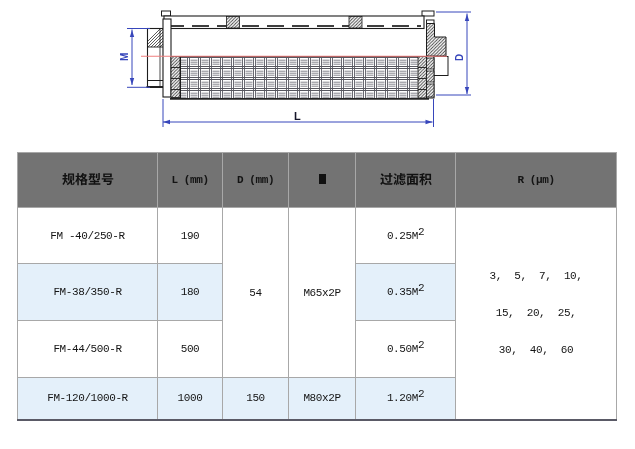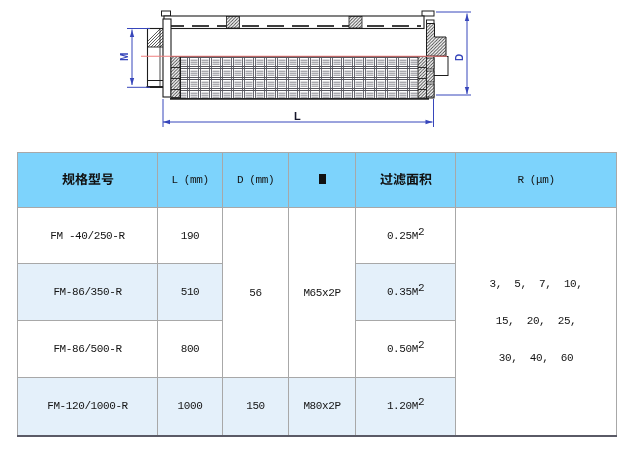--- a/index.html
+++ b/index.html
@@ -1,19 +1,19 @@
 <!DOCTYPE html>
 <html><head><meta charset="utf-8"><style>
 html,body{margin:0;padding:0;width:635px;height:449px;background:#fff;overflow:hidden}
 body{position:relative;font-family:"Liberation Sans",sans-serif}
 #draw{position:absolute;left:0;top:0}
 table{position:absolute;left:17px;top:152px;width:600px;border-collapse:collapse;table-layout:fixed}
 td{border:1px solid #a8a8a8;text-align:center;vertical-align:middle;padding:0;
    font-family:"Liberation Mono",monospace;font-size:11px;letter-spacing:-0.4px;color:#141414}
-tr.h td{background:#7dd3fc;font-weight:normal;font-size:11px}
+tr.h td{background:#737373;font-weight:bold;font-size:11px}
 td.b{background:#e4f0fa}
 table{border:1px solid #8f8f8f;border-bottom:2px solid #5a5a66}
 sup{font-size:11px;letter-spacing:-0.4px;vertical-align:4px;line-height:0}
 .mblk{display:inline-block;width:7px;height:10px;background:#111;vertical-align:-1px}
 </style></head>
 <body>
 <svg id="draw" width="635" height="150" viewBox="0 0 635 150">
 <defs>
 <pattern id="mesh" width="11" height="11" patternUnits="userSpaceOnUse">
  <rect width="11" height="11" fill="#fff"></rect>
@@ -133,35 +133,35 @@
               <path transform="translate(1000,0)" d="M534 206V37C534 -45 556 -69 649 -69C667 -69 744 -69 762 -69C835 -69 859 -39 868 77C843 83 806 97 788 110C784 22 779 9 752 9C735 9 675 9 662 9C633 9 628 12 628 37V206ZM444 207C432 139 408 51 379 -4L457 -34C486 21 506 112 519 182ZM627 238C664 188 708 120 726 77L798 121C778 164 734 229 695 276ZM797 210C844 138 890 40 904 -22L981 14C964 76 915 170 867 241ZM73 747C126 710 194 655 225 619L300 698C266 734 197 785 143 818ZM27 492C81 457 151 406 183 371L255 453C220 487 148 534 94 566ZM48 7 150 -56C194 40 241 154 278 258L188 322C145 208 88 83 48 7ZM308 666V453C308 314 301 116 218 -23C239 -35 285 -77 302 -99C398 55 415 298 415 452V577H518V504L442 498L448 414L518 420V409C518 318 546 292 658 292C681 292 782 292 806 292C888 292 917 316 928 410C900 416 858 430 837 444C833 388 827 379 795 379C772 379 689 379 670 379C629 379 622 383 622 411V429L804 444L798 526L622 512V577H852C843 547 834 519 825 498L911 478C932 521 956 592 973 653L902 669L886 666H661V708H919V795H661V850H548V666Z"></path>
               <path transform="translate(2000,0)" d="M416 315H570V240H416ZM416 409V479H570V409ZM416 146H570V72H416ZM50 792V679H416C412 649 406 618 401 589H91V-90H207V-39H786V-90H908V589H526L554 679H954V792ZM207 72V479H309V72ZM786 72H678V479H786Z"></path>
               <path transform="translate(3000,0)" d="M739 194C790 105 842 -11 860 -84L974 -38C954 36 897 148 845 233ZM542 228C516 134 468 39 407 -19C436 -35 486 -69 508 -89C571 -20 628 90 661 201ZM593 672H807V423H593ZM479 786V309H928V786ZM389 844C296 809 154 778 27 761C39 734 55 694 59 667C105 672 154 678 203 686V567H38V455H182C142 357 82 250 21 185C39 154 68 103 79 68C124 121 166 198 203 281V-90H317V322C348 277 380 225 397 193L463 291C443 315 348 412 317 439V455H455V567H317V708C366 719 412 731 453 746Z"></path>
             </g>
           </svg></td>
         <td>R (μm)</td>
       </tr>
 <tr style="height:56px">
         <td>FM -40/250-R</td>
         <td>190</td>
-        <td rowspan="3">56</td>
+        <td rowspan="3">54</td>
         <td rowspan="3">M65x2P</td>
         <td>0.25M<sup>2</sup></td>
 <td rowspan="4" style="line-height:37px">3,&nbsp;&nbsp;5,&nbsp;&nbsp;7,&nbsp;&nbsp;10,<br>15,&nbsp;&nbsp;20,&nbsp;&nbsp;25,<br>30,&nbsp;&nbsp;40,&nbsp;&nbsp;60</td>
       </tr>
 <tr style="height:57px">
-        <td class="b">FM-86/350-R</td>
-        <td class="b">510</td>
+        <td class="b">FM-38/350-R</td>
+        <td class="b">180</td>
         <td class="b">0.35M<sup>2</sup></td>
       </tr>
 <tr style="height:57px">
-        <td>FM-86/500-R</td>
-        <td>800</td>
+        <td>FM-44/500-R</td>
+        <td>500</td>
         <td>0.50M<sup>2</sup></td>
       </tr>
-<tr style="height:58px">
+<tr style="height:42px">
         <td class="b">FM-120/1000-R</td>
         <td class="b">1000</td>
         <td class="b">150</td>
         <td class="b">M80x2P</td>
         <td class="b">1.20M<sup>2</sup></td>
       </tr>
 </tbody>
   </table>
 </body></html>

